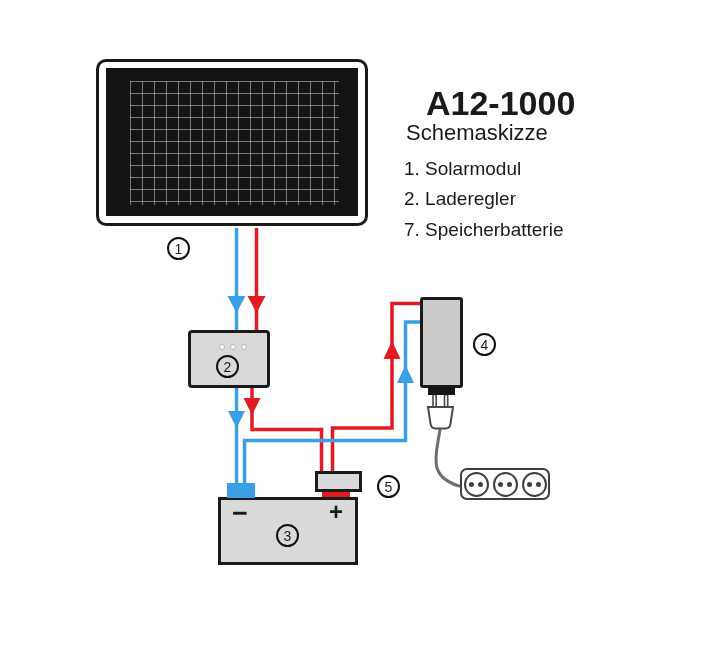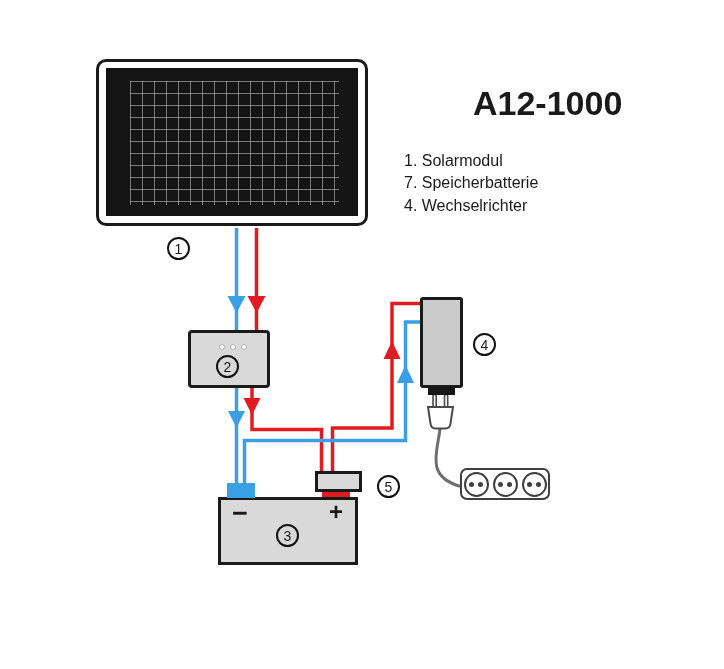--- a/index.html
+++ b/index.html
@@ -121,30 +121,30 @@
   .outlet-a { left: 1.5px; } .outlet-b { left: 30.5px; } .outlet-c { left: 59.5px; }
   .hole {
     position: absolute; width: 5px; height: 5px; border-radius: 50%;
     background: #3f3f3f; top: 8px;
   }
   .hole-l { left: 3.5px; } .hole-r { left: 12.5px; }
 
   
   #product-title {
     left: 426px; top: 84px; font-size: 34px; font-weight: 700;
-    letter-spacing: 0px; z-index: 2; margin-left: 47px;
+    letter-spacing: 0px; z-index: 2;
   }
   #product-subtitle {
     left: 406px; top: 120px; font-size: 22px; font-weight: 400; z-index: 2;
   }
   #legend {
     left: 404px; top: 150px; z-index: 2;
     list-style: none; margin: 0; padding: 0;
   }
-  #legend li { font-size: 16px; line-height: 22.3px; }
+  #legend li { font-size: 19px; line-height: 22.3px; margin-top: 8px; }
 </style>
 </head>
 <body>
 
 <div id="stage">
 
   <svg id="wiring" width="724" height="669" viewBox="0 0 724 669">
 
     <path class="wire wire-red" d="M256.5,228 V330"></path>
     <path class="wire wire-red" d="M252,388 V429.5 H321.5 V472"></path>
@@ -207,19 +207,20 @@
     </div>
   </div>
 
   <div id="callout-1" class="callout">1</div>
   <div id="callout-2" class="callout">2</div>
   <div id="callout-3" class="callout">3</div>
   <div id="callout-4" class="callout">4</div>
   <div id="callout-5" class="callout">5</div>
 
   <div id="product-title" class="abs">A12-1000</div>
+  <div id="product-subtitle" class="abs">Schemaskizze</div>
   <ul id="legend" class="abs">
     <li>1. Solarmodul</li>
+    <li>2. Laderegler</li>
     <li>7. Speicherbatterie</li>
-    <li>4. Wechselrichter</li>
   </ul>
 
 </div>
 
 </body></html>

